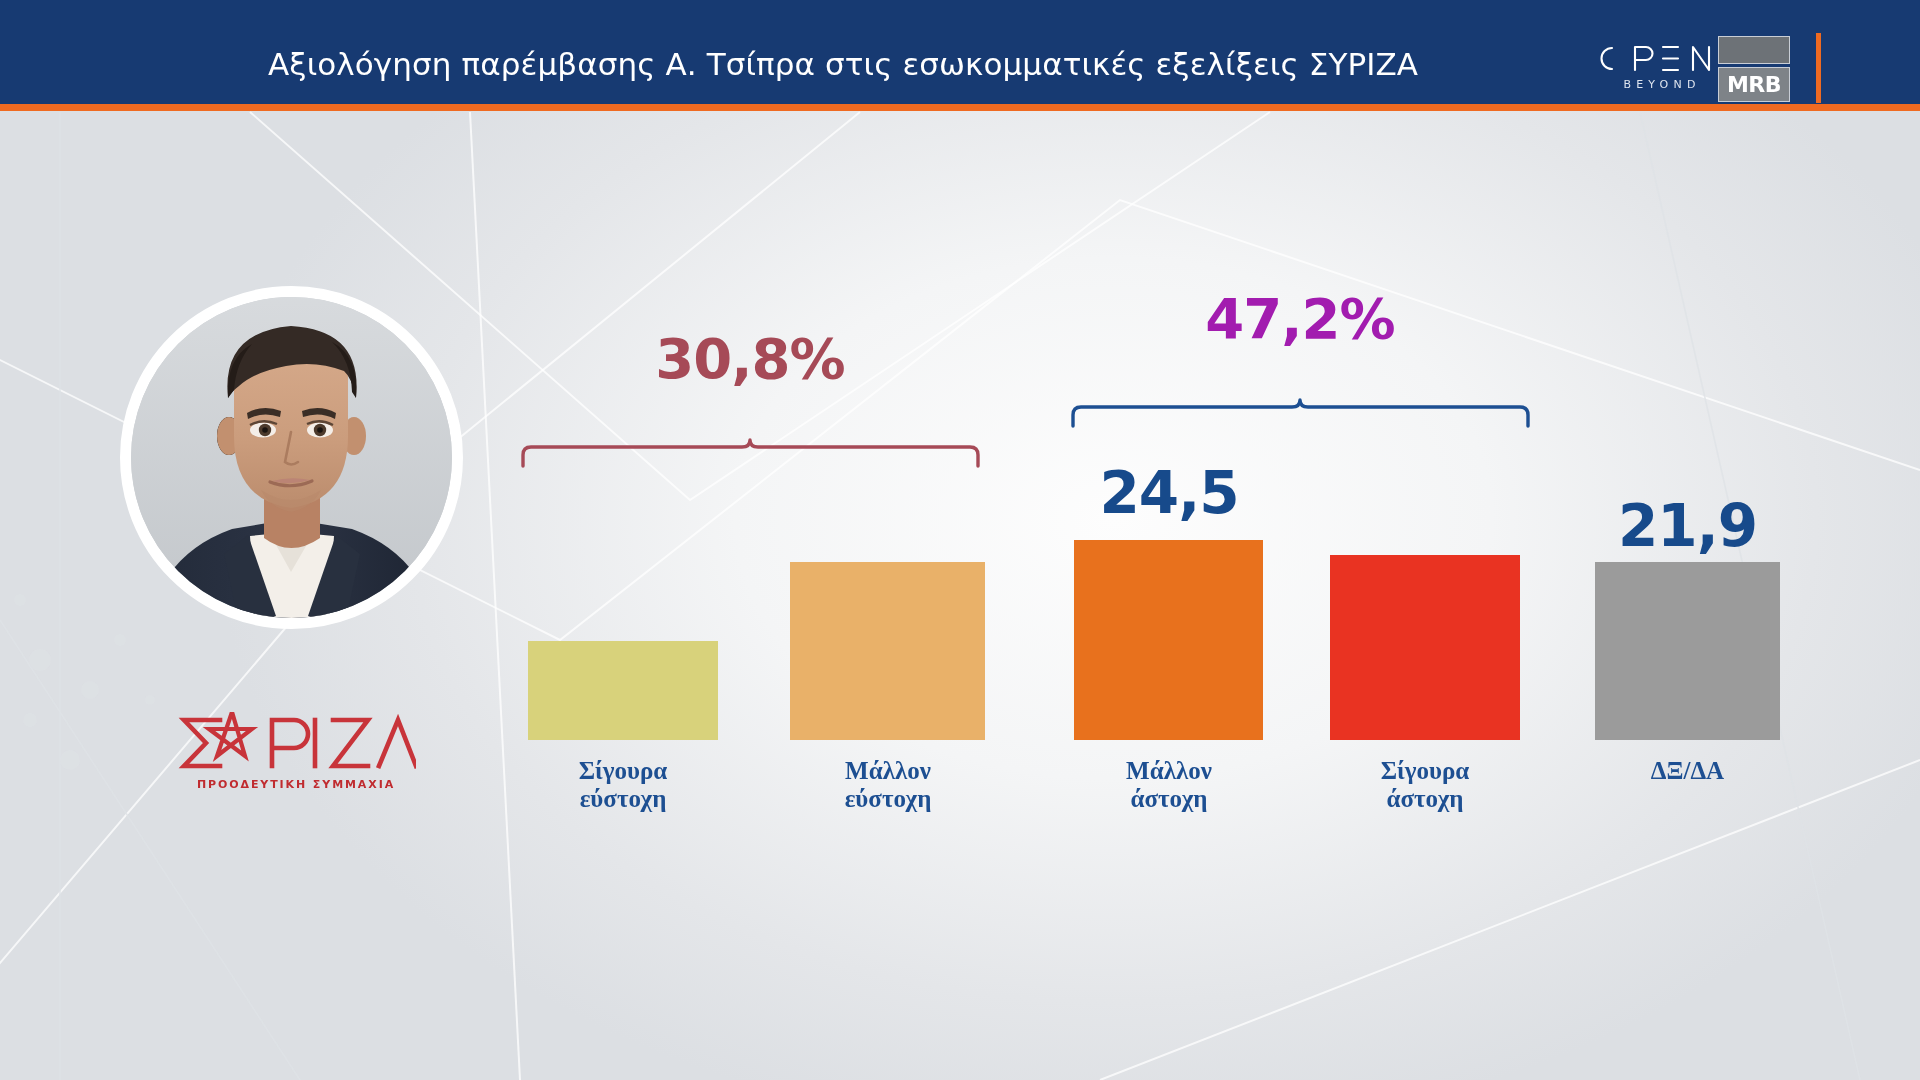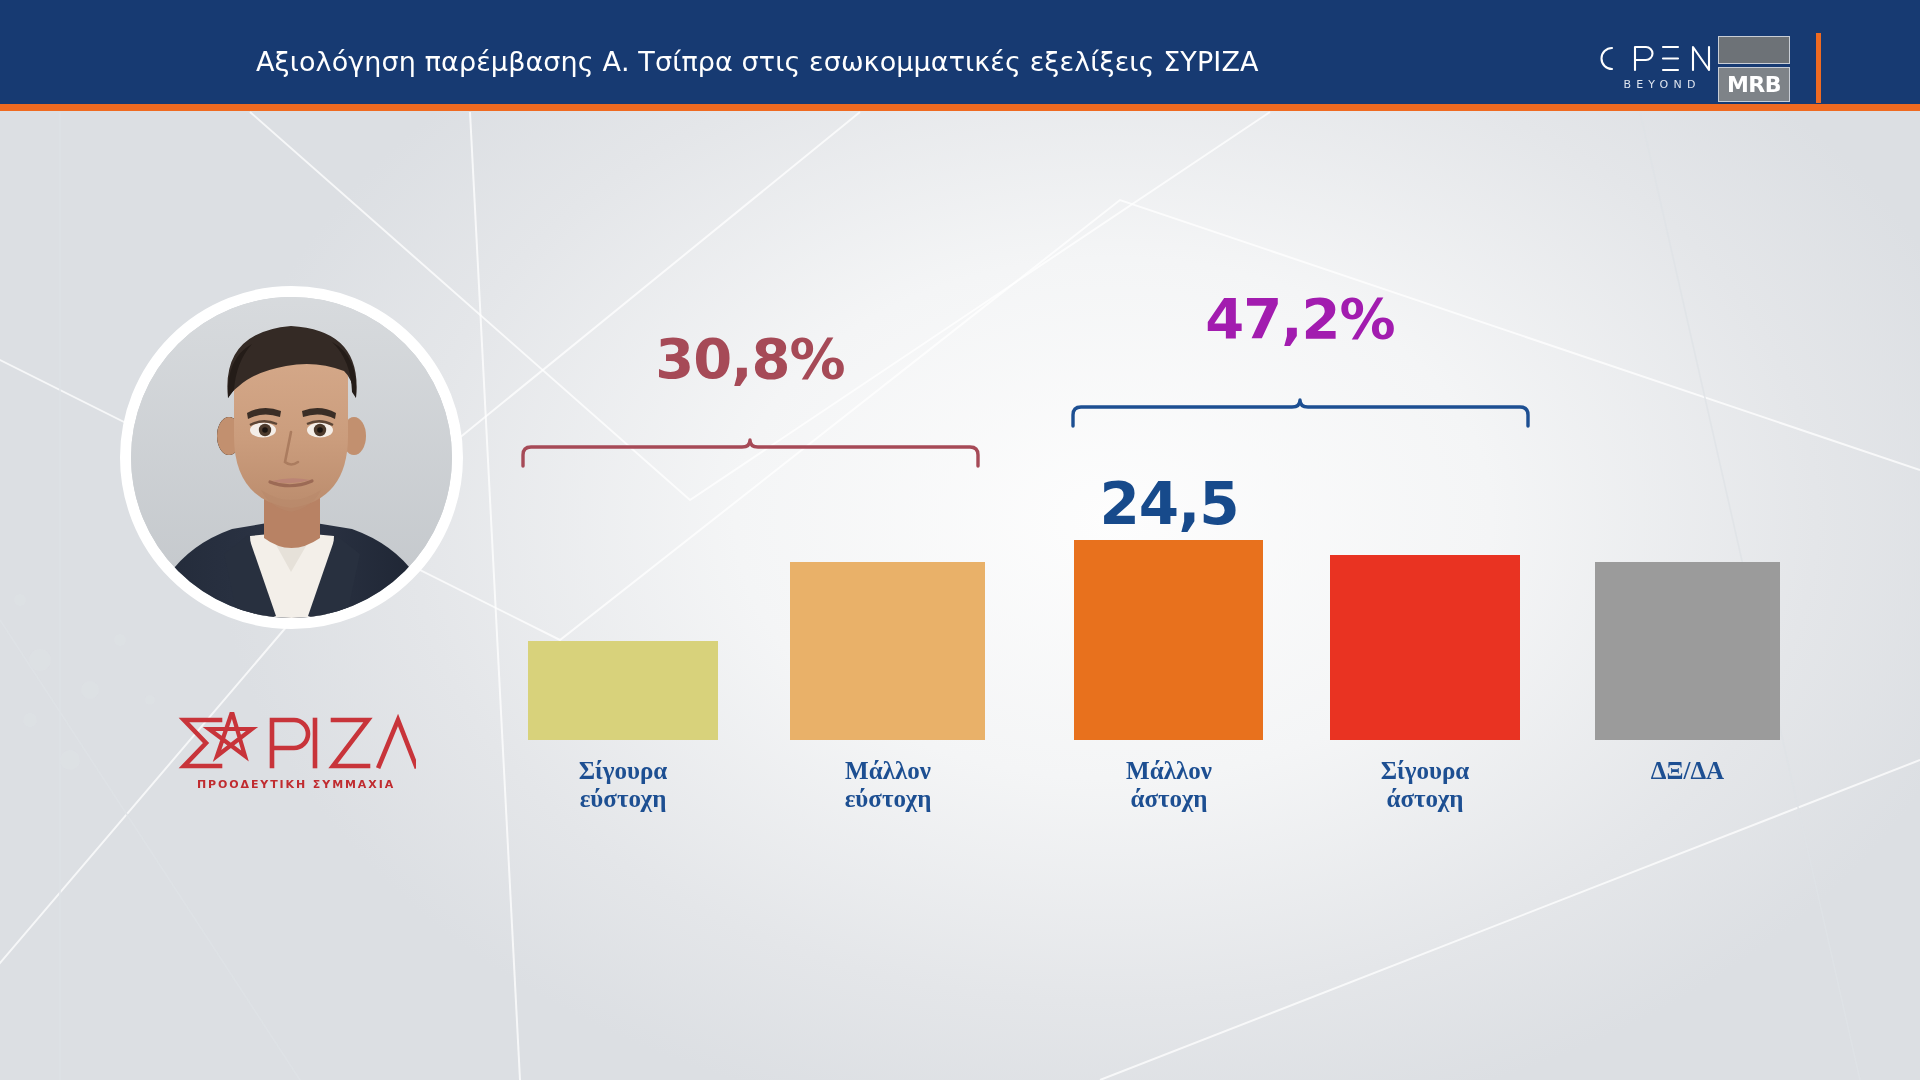--- a/index.html
+++ b/index.html
@@ -22,22 +22,22 @@
   
   #header{
     position:absolute; left:0; top:0; width:1920px; height:111px;
     background:#173a72; z-index:10;
   }
   #header-accent{
     position:absolute; left:0; bottom:0; width:1920px; height:7px;
     background:#ef6a21;
   }
   #header-title{
-    position:absolute; left:256px; top:46px;
-    font-size:27px; font-weight:400; color:#ffffff;
+    position:absolute; left:268px; top:46px;
+    font-size:31px; font-weight:400; color:#ffffff;
     letter-spacing:.1px; white-space:nowrap;
     font-family:"DejaVu Sans","Liberation Sans",sans-serif;
   }
 
   
   #open-logo{ position:absolute; left:1592px; top:42px; width:140px; height:58px; }
   #open-word{
     position:absolute; left:0; top:0; width:140px; height:32px;
   }
   #beyond-word{
@@ -273,30 +273,31 @@
     <div>εύστοχη</div>
   </div>
 
   <div class="bar" style="left:790px; top:562px; width:195px; height:178px; background:#e9b169; bottom:auto;"></div>
   <div class="bar-lab" style="left:788px; top:757px; width:200px;">
     <div>Μάλλον</div>
     <div>εύστοχη</div>
   </div>
 
   <div class="bar" style="left:1074px; top:540px; width:189px; height:200px; background:#e8711d; bottom:auto;"></div>
-  <div class="bar-val" style="left:1069px; top:475px; width:200px;">24,5</div>
+  <div class="bar-val" style="left:1069px; top:464px; width:200px;">24,5</div>
   <div class="bar-lab" style="left:1069px; top:757px; width:200px;">
     <div>Μάλλον</div>
     <div>άστοχη</div>
   </div>
 
   <div class="bar" style="left:1330px; top:555px; width:190px; height:185px; background:#e93322; bottom:auto;"></div>
   <div class="bar-lab" style="left:1325px; top:757px; width:200px;">
     <div>Σίγουρα</div>
     <div>άστοχη</div>
   </div>
 
   <div class="bar" style="left:1595px; top:562px; width:185px; height:178px; background:#9b9b9b; bottom:auto;"></div>
+  <div class="bar-val" style="left:1590px; top:497px; width:195px;">21,9</div>
   <div class="bar-lab" style="left:1590px; top:757px; width:195px;">
     <div>ΔΞ/ΔΑ</div>
   </div>
 
 </div>
 
 </body></html>

